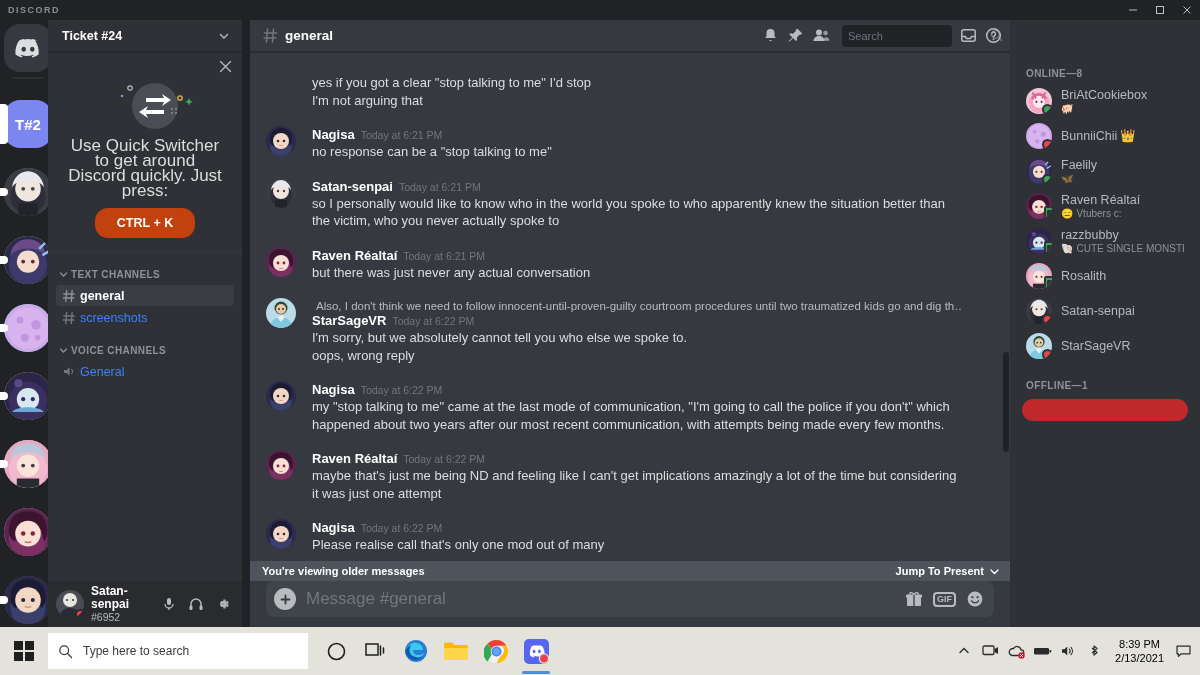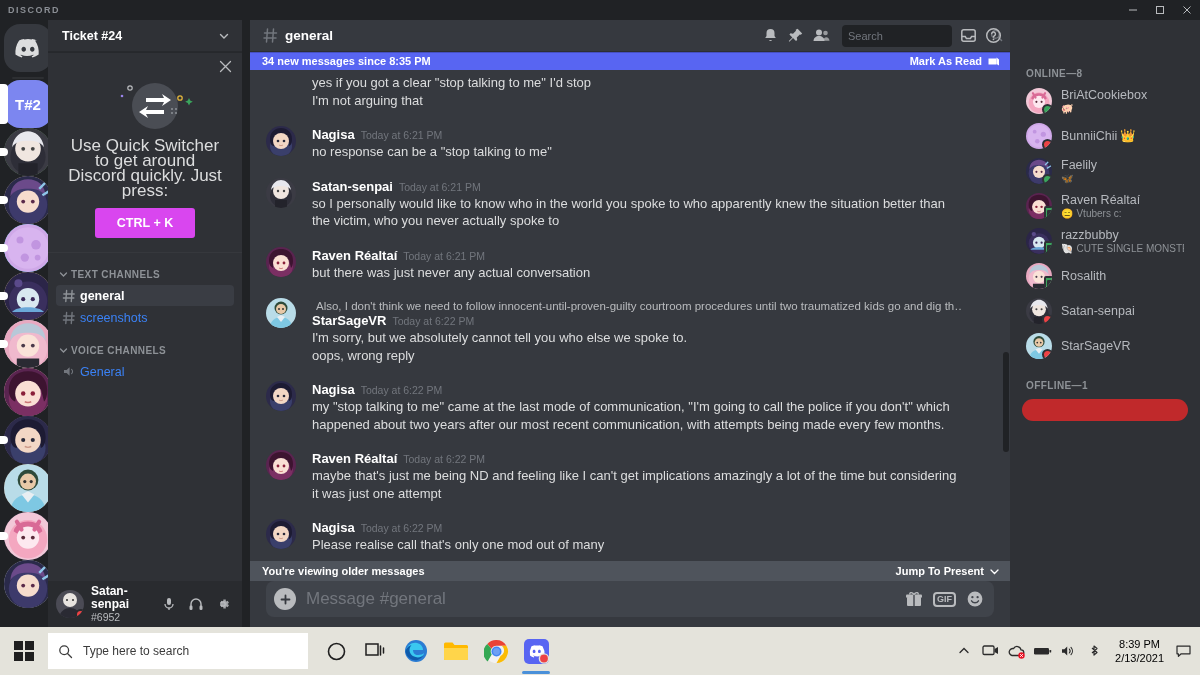--- a/index.html
+++ b/index.html
@@ -29,21 +29,21 @@
   }
   .win-btn svg { display: block; }
 
   
   .rail {
     position: absolute; top: 20px; left: 0; width: 56px; height: 607px;
     background: #202225; overflow: hidden;
     display: flex; flex-direction: column; align-items: center;
   }
   .rail-item {
-    position: relative; width: 48px; height: 48px; margin-top: 0;
+    position: relative; width: 48px; height: 48px; margin-top: 20px;
     flex: 0 0 auto;
   }
   .rail-icon {
     width: 48px; height: 48px; border-radius: 50%;
     display: flex; align-items: center; justify-content: center;
     overflow: hidden; font-size: 15px; font-weight: bold; color: #fff;
   }
   .rail-item.selected .rail-icon { border-radius: 16px; }
   .rail-pill {
     position: absolute; left: -4px; top: 50%; transform: translateY(-50%);
@@ -81,23 +81,23 @@
     position: absolute; right: 10px; top: 8px;
     color: #b9bbbe; cursor: pointer; line-height: 0;
   }
   .promo-art { height: 56px; margin: 14px 0 6px; position: relative; }
   .promo-text {
     color: #dcddde; font-size: 17px; line-height: 15px;
     padding: 0 6px;
   }
   .promo-key {
     display: inline-block; margin-top: 10px;
-    background: #d946ef; color: #fff;
+    background: #c2410c; color: #fff;
     font-size: 12.5px; font-weight: bold;
-    padding: 8px 22px; border-radius: 3px;
+    padding: 8px 22px; border-radius: 13px;
     cursor: pointer;
   }
 
   .cat {
     display: flex; align-items: center;
     color: #8e9297; font-size: 10px; font-weight: bold;
     letter-spacing: .4px; padding: 16px 8px 4px 10px;
     cursor: pointer;
   }
   .cat .chev { margin-right: 2px; line-height: 0; }
@@ -670,30 +670,20 @@
         <span class="ch-icon">
           <svg width="17" height="17" viewBox="0 0 17 17">
               <circle cx="8.5" cy="8.5" r="6.8" fill="none" stroke="#b9bbbe" stroke-width="1.5"></circle>
               <path d="M6.7 6.6a1.9 1.9 0 113 1.9c-.6.4-1.2.7-1.2 1.6" fill="none" stroke="#b9bbbe" stroke-width="1.4" stroke-linecap="round"></path>
               <circle cx="8.5" cy="12.3" r=".9" fill="#b9bbbe"></circle>
             </svg>
         </span>
       </div>
     </div>
 
-    <div class="newbar">
-      <span>34 new messages since 8:35 PM</span>
-      <span class="newbar-right">
-        <span>Mark As Read</span>
-        <svg width="13" height="13" viewBox="0 0 13 13">
-            <path d="M1.5 3.5h8v6h-8z" fill="#fff"></path>
-            <path d="M9.5 2.5l2.5 2v6l-2.5-1.5z" fill="#fff"></path>
-          </svg>
-      </span>
-    </div>
 
     <div class="messages">
       <div id="message-container">
           <div class="msg">
             <div class="msg-text">yes if you got a clear "stop talking to me" I'd stop</div>
             <div class="msg-text">I'm not arguing that</div>
           </div>
           <div class="msg grouped-start">
             <div class="msg-avatar">
               <svg class="av" viewBox="0 0 30 30" preserveAspectRatio="xMidYMid slice">

